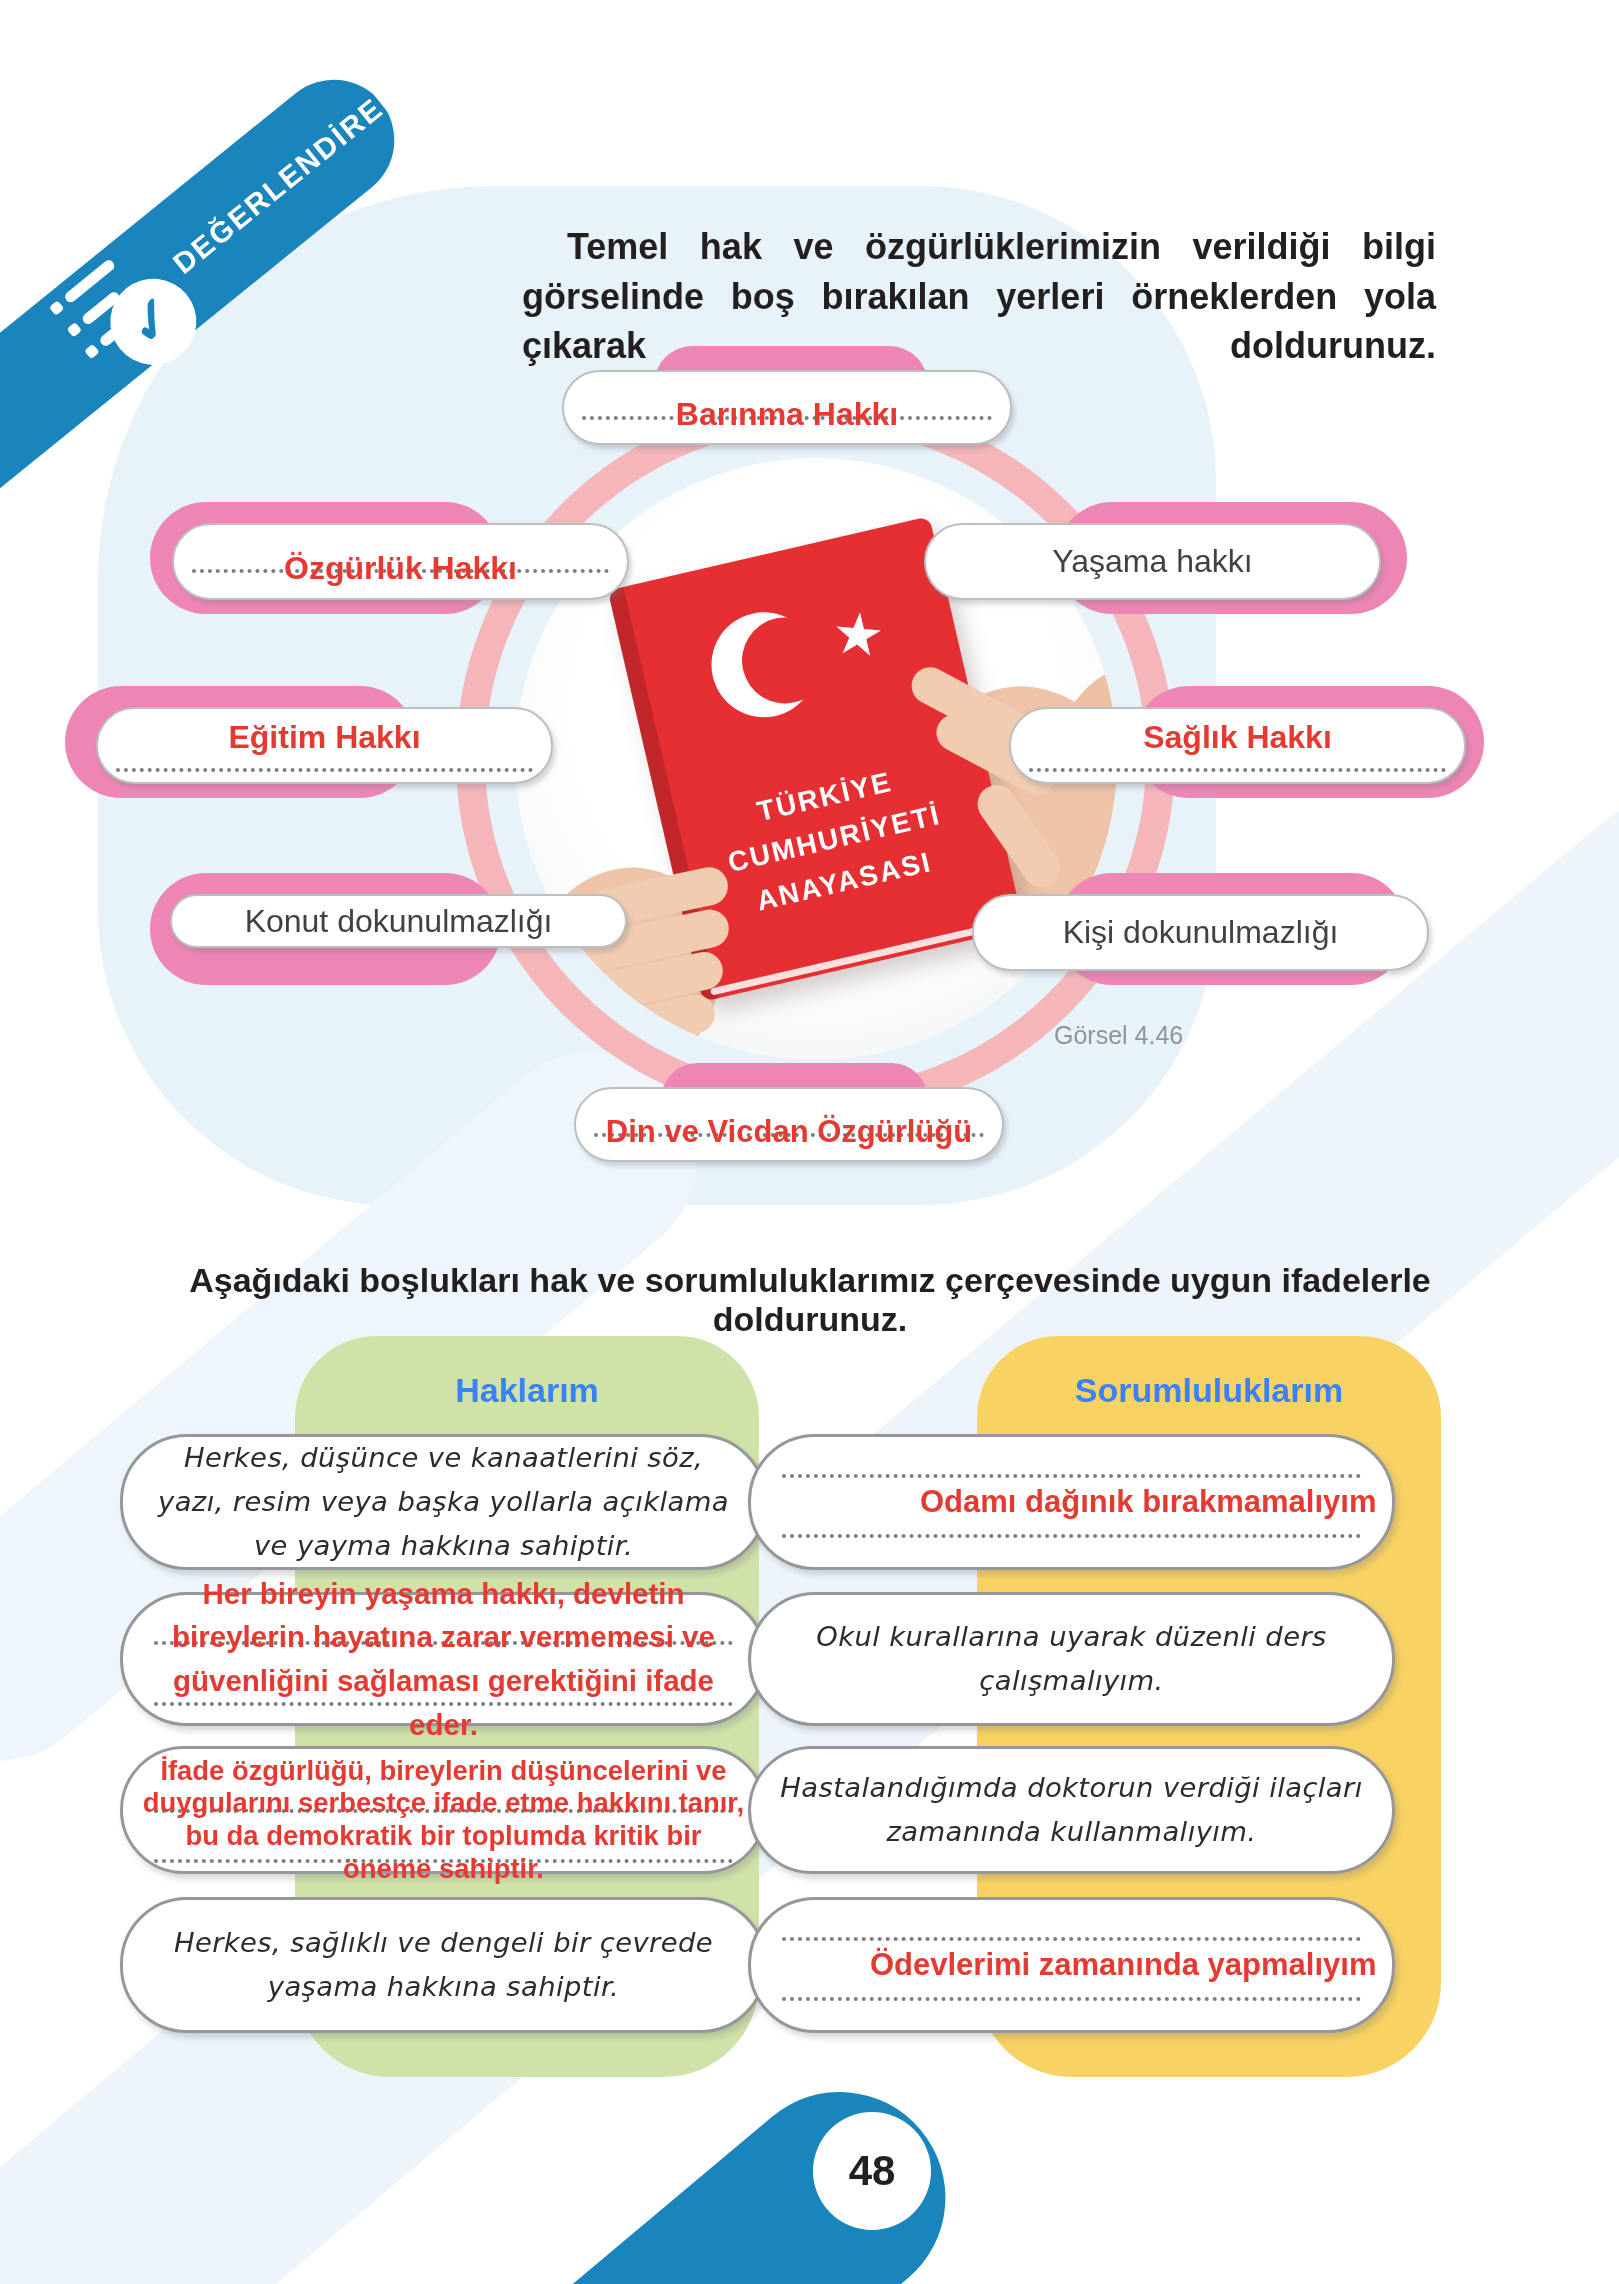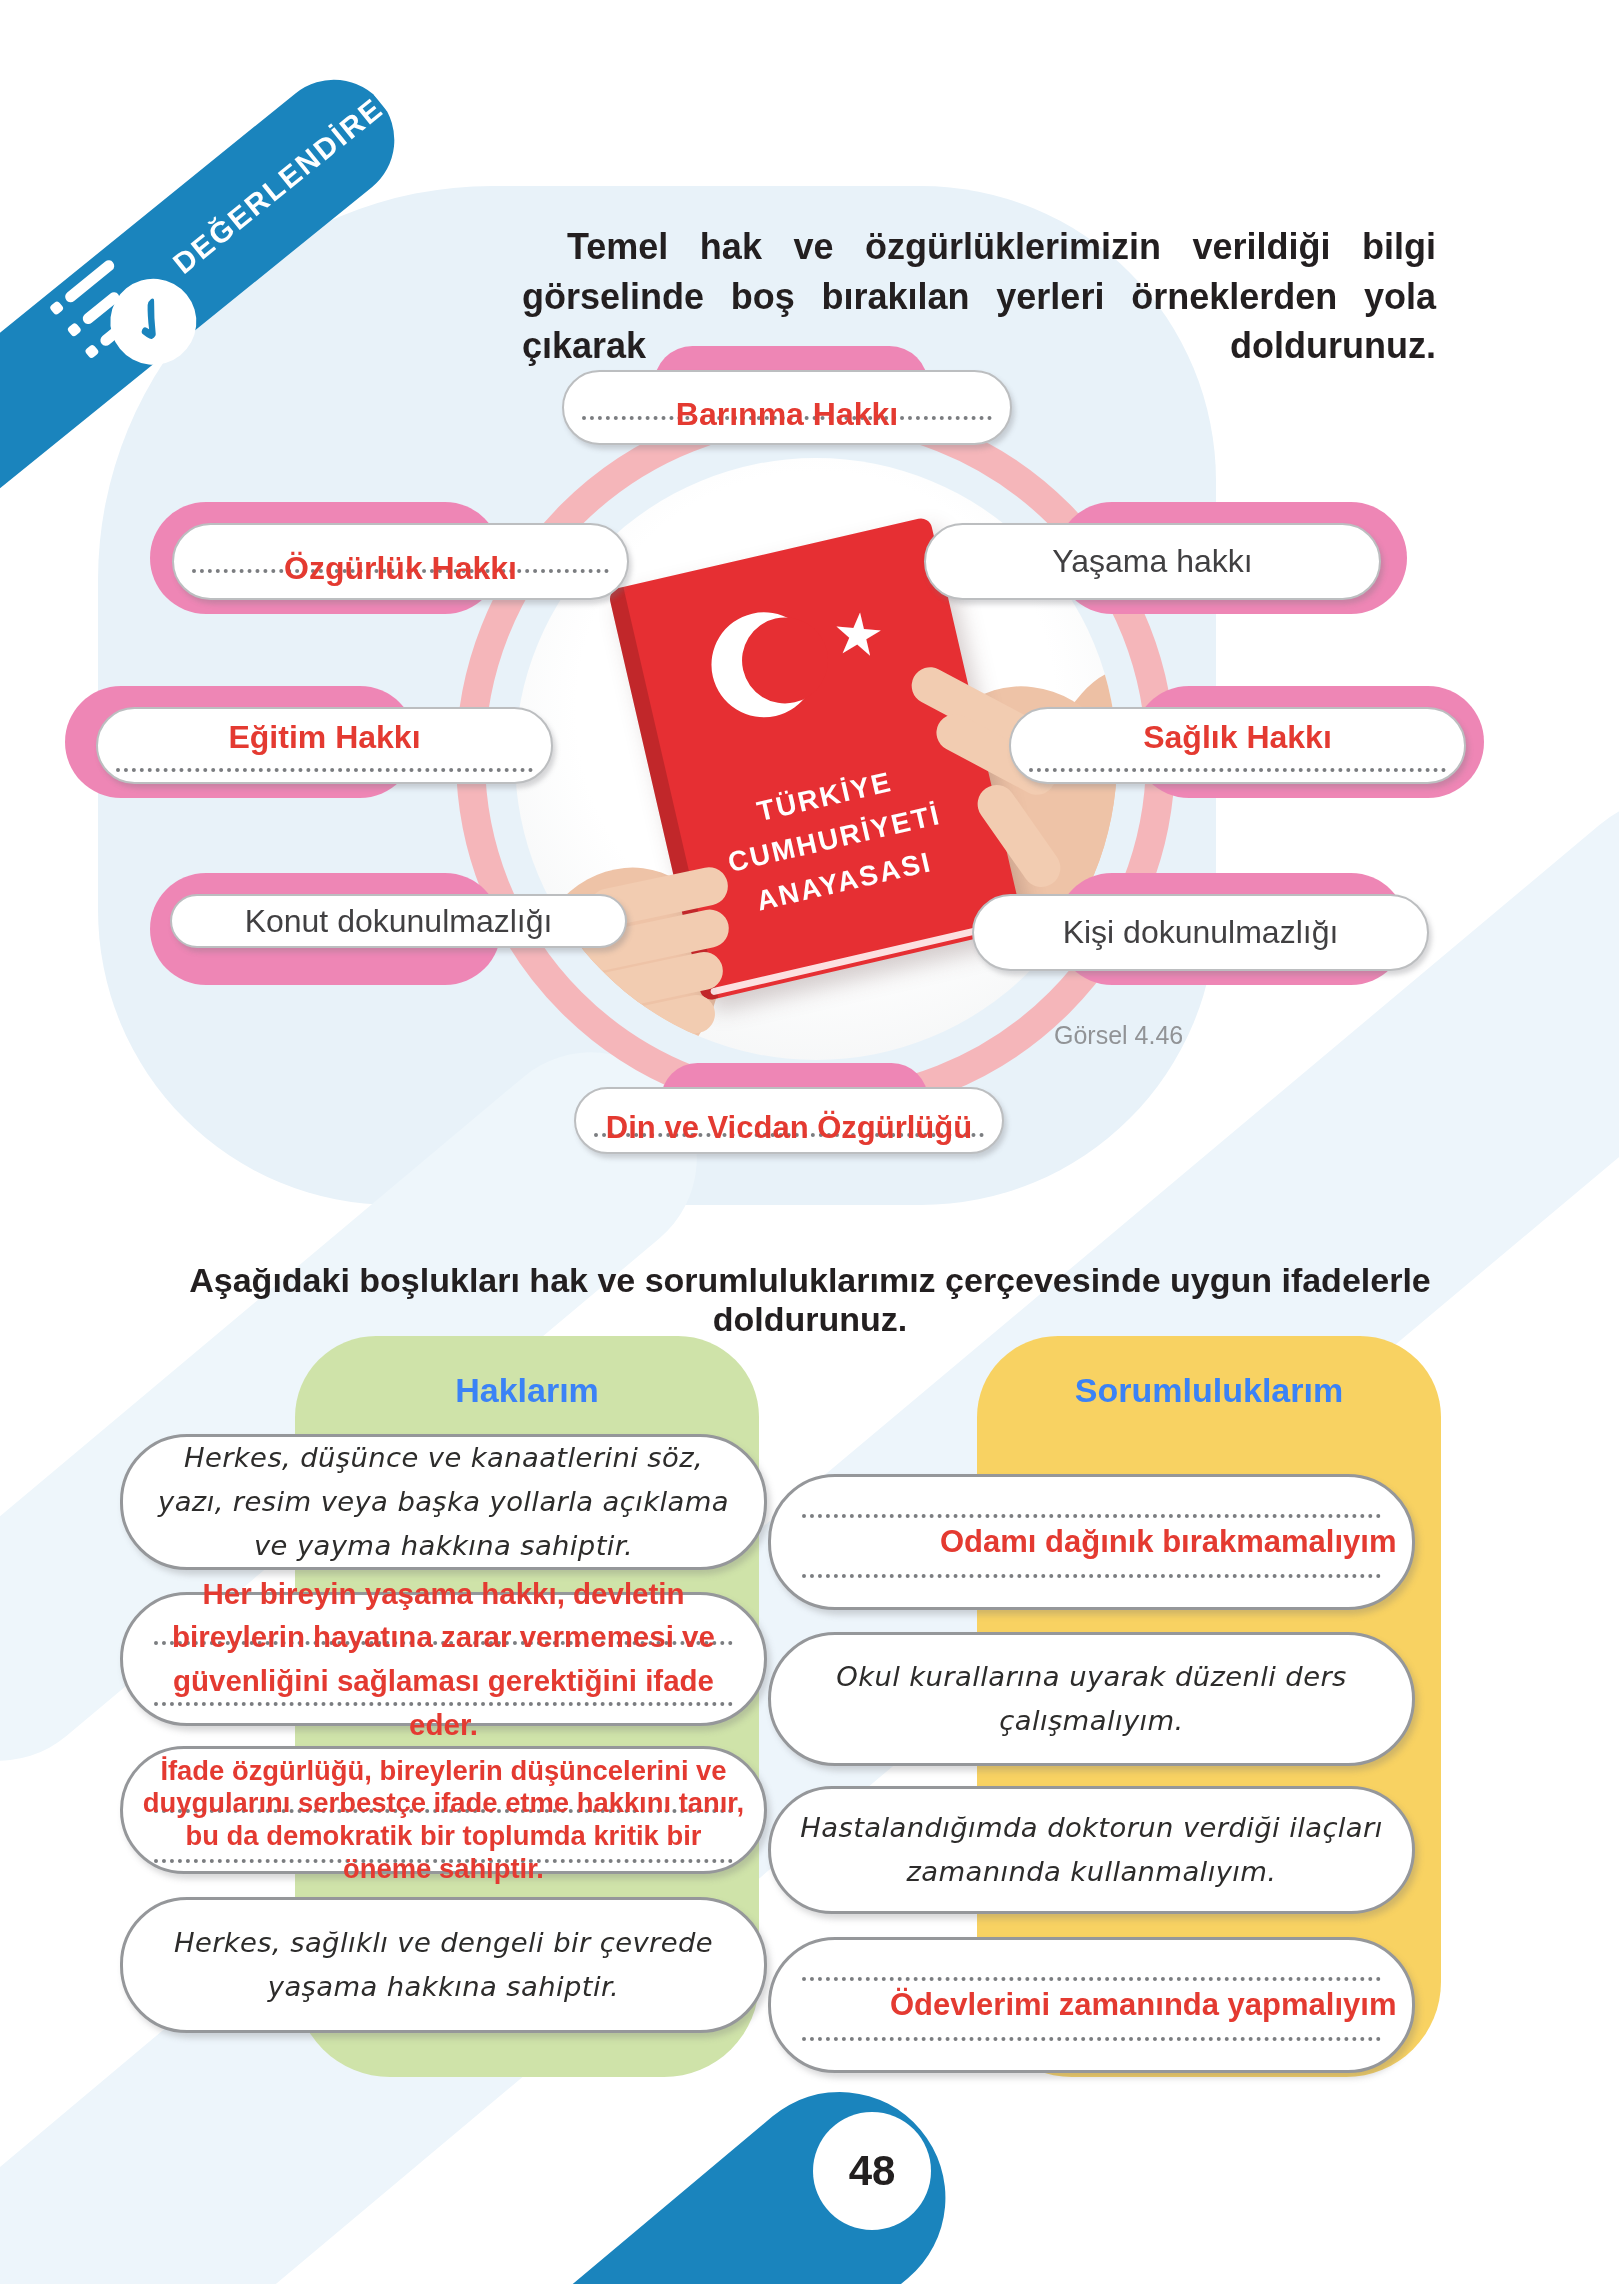--- a/index.html
+++ b/index.html
@@ -86,38 +86,38 @@
   .v-through .lbl{color:#e43a31;font-weight:bold;margin-top:14px;}
   .v-below .dots{bottom:9.8px;}
   .v-below .lbl{color:#e43a31;font-weight:bold;margin-bottom:17px;}
   .p0{left:562px;top:370px;width:450px;height:75px;}
   .p1{left:172px;top:523px;width:457px;height:77px;}
   .p2{left:924px;top:523px;width:457px;height:77px;}
   .p3{left:96px;top:707px;width:457px;height:77px;}
   .p4{left:1009px;top:707px;width:457px;height:77px;}
   .p5{left:170px;top:894px;width:457px;height:54px;}
   .p6{left:972px;top:894px;width:457px;height:77px;}
-  .p7{left:574px;top:1087px;width:430px;height:67px;}
+  .p7{left:574px;top:1087px;width:430px;height:75px;}
   .p7 .lbl{font-size:31px;}
 
   .caption{left:1054px;top:1021px;font-size:25px;color:#919396;z-index:3;}
 
   
   .colshape{position:absolute;width:464px;height:741px;top:1336px;
     border-radius:81px 81px 95px 95px;z-index:1;}
   .col-green{left:295px;background:#cfe3a9;}
   .col-yellow{left:977px;background:#f8d262;}
   .col-title{position:absolute;top:1371px;width:464px;text-align:center;font-size:34px;font-weight:bold;
     color:#3b82f6;z-index:2;}
   .ct-g{left:295px;} .ct-y{left:977px;}
 
   .note{position:absolute;width:647px;background:#fff;border:3.5px solid #95979a;border-radius:67px;
     box-shadow:3.5px 4.9px 6.3px rgba(110,110,115,.28);display:flex;align-items:center;justify-content:flex-end;
     text-align:center;z-index:2;box-sizing:border-box;}
-  .nl{left:120px;} .nr{left:768px;margin-top:40px;}
+  .nl{left:120px;} .nr{left:748px;}
   .r1{top:1434px;height:136px;} .r2{top:1592px;height:134px;}
   .r3{top:1746px;height:128px;} .r4{top:1897px;height:136px;}
   .hand{font-family:"DejaVu Sans",sans-serif;font-style:italic;font-size:27.4px;color:#2d2c2b;
     line-height:1.6;letter-spacing:0.4px;padding:0 24px;position:relative;z-index:2;}
   .ans{font-weight:bold;font-size:29.5px;color:#e43a31;line-height:1.48;padding:0 15.5px;position:relative;z-index:2;}
   .ndots{position:absolute;left:31px;right:31px;border-bottom:4.9px dotted #7b7d80;z-index:1;}
   .nb-l2 .d1{top:46px;} .nb-l2 .d2{top:107px;}
   .nb-l3{align-items:flex-start;overflow:visible;}
   .nb-l3 .ans{font-size:27.4px;line-height:1.2;padding-top:5.6px;}
   .nb-l3 .d1{top:60px;} .nb-l3 .d2{top:110px;}

